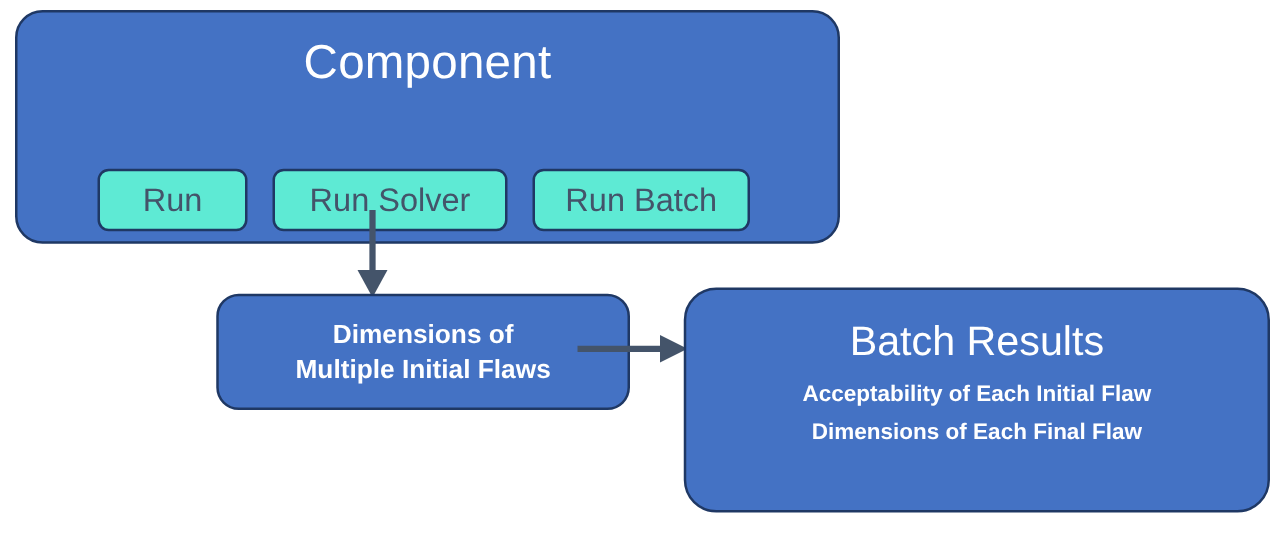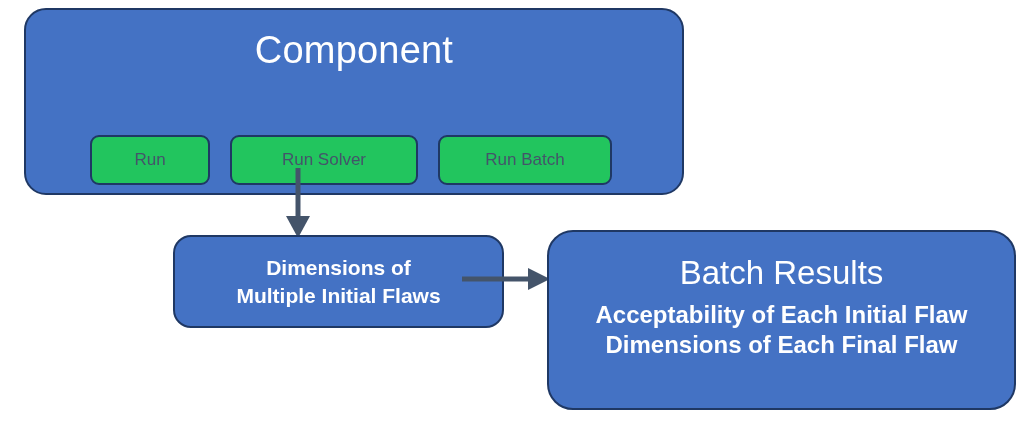--- a/index.html
+++ b/index.html
@@ -29,21 +29,21 @@
     border-radius: 22px;
     color: #ffffff;
     text-align: center;
     display: flex;
     flex-direction: column;
     align-items: center;
   }
 
   
   #component-box {
-    left: 24px;
+    left: 12px;
     top: 8px;
     width: 660px;
     height: 187px;
     justify-content: flex-start;
   }
   #component-title {
     width: 100%;
     margin-top: 17px;
     font-size: 38px;
     line-height: 46px;
@@ -57,25 +57,25 @@
     top: 125px;
     width: 100%;
     display: flex;
     justify-content: flex-start;
     padding-left: 64px;
     box-sizing: border-box;
     gap: 20px;
   }
   .action-button {
     box-sizing: border-box;
-    background: #22c55e;
+    background: #5eead4;
     border: 2px solid #1F3864;
     border-radius: 9px;
     color: #44546A;
-    font-size: 17px;
+    font-size: 26px;
     line-height: 46px;
     height: 50px;
     font-weight: 400;
     text-align: center;
     white-space: nowrap;
     display: inline-block;
   }
   #btn-run      { width: 120px; }
   #btn-run-batch{ width: 174px; }
   #btn-run-solver{ width: 188px; }
@@ -110,21 +110,21 @@
   #results-title {
     width: 100%;
     margin-top: 21px;
     font-size: 33px;
     line-height: 40px;
     font-weight: 400;
   }
   #results-lines {
     width: 100%;
     margin-top: 7px;
-    font-size: 24px;
+    font-size: 18px;
     line-height: 30px;
     font-weight: 600;
     white-space: pre-line;
   }
 
   
   .connector {
     position: absolute;
     overflow: visible;
   }

